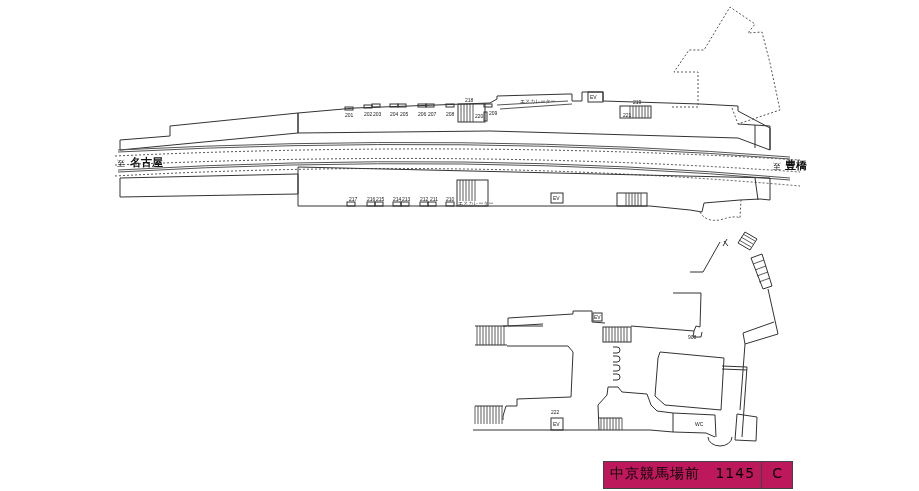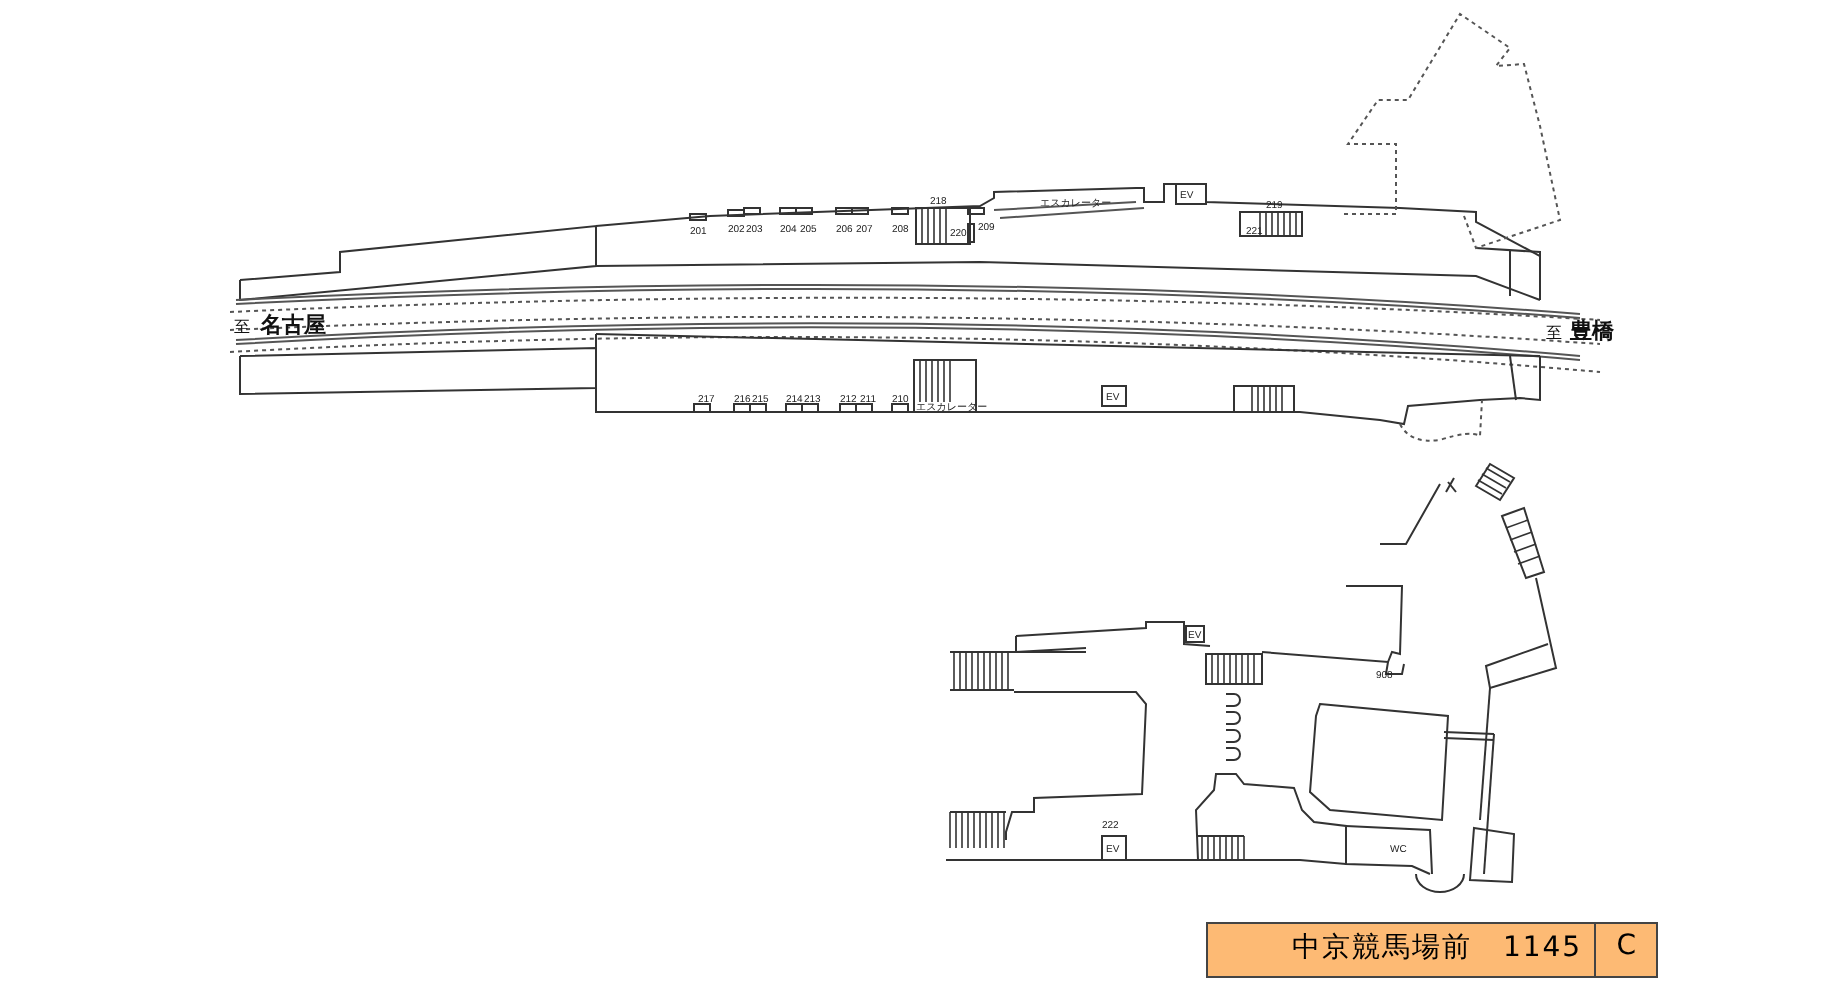--- a/index.html
+++ b/index.html
@@ -6,21 +6,21 @@
   body{width:919px;height:491px;position:relative;overflow:hidden;font-family:"DejaVu Sans",sans-serif;}
   svg{position:absolute;left:0;top:0;}
   .ln{stroke:#333;stroke-width:1;fill:none;}
   .ln2{stroke:#555;stroke-width:1;fill:none;}
   .dash{stroke:#555;stroke-width:1;fill:none;stroke-dasharray:2,2;}
   .track{stroke:#555;stroke-width:1;fill:none;}
   .stair{stroke:#333;stroke-width:0.8;}
   .lbl{font-family:"Liberation Sans",sans-serif;font-size:5px;fill:#222;}
   .lbl-dir{font-family:"DejaVu Sans",sans-serif;font-size:11px;fill:#111;font-weight:bold;}
   .lbl-dir-s{font-family:"DejaVu Sans",sans-serif;font-size:8px;fill:#111;}
-  .title-box{position:absolute;left:603px;top:461px;height:26px;display:flex;border:1px solid #444;background:#fdba74;padding-left:36px;}
+  .title-box{position:absolute;left:603px;top:461px;height:26px;display:flex;border:1px solid #444;background:#be185d;}
   .title-box .name{font-family:"DejaVu Sans",sans-serif;font-size:14px;padding:3px 6px 0 6px;border-right:1px solid #444;white-space:nowrap;letter-spacing:1px;}
   .title-box .sec{font-family:"DejaVu Sans",sans-serif;font-size:14px;width:30px;text-align:center;padding-top:3px;}
 </style>
 </head>
 <body>
 
 <svg width="919" height="491" viewBox="0 0 919 491">
 
   <g>
 

